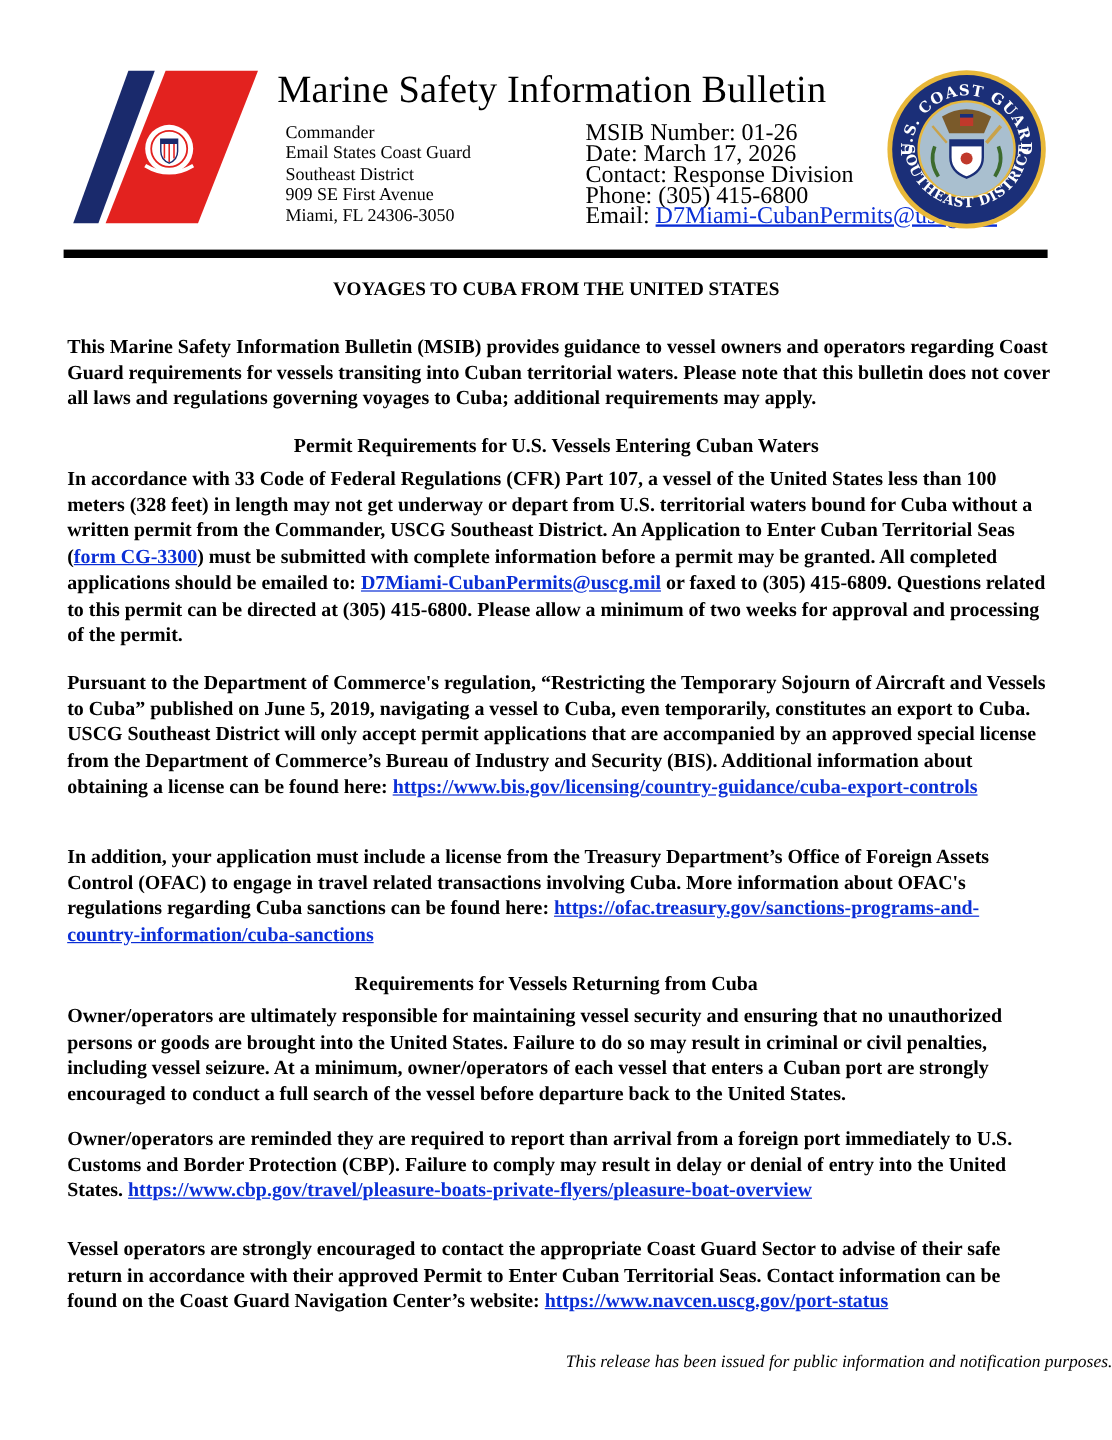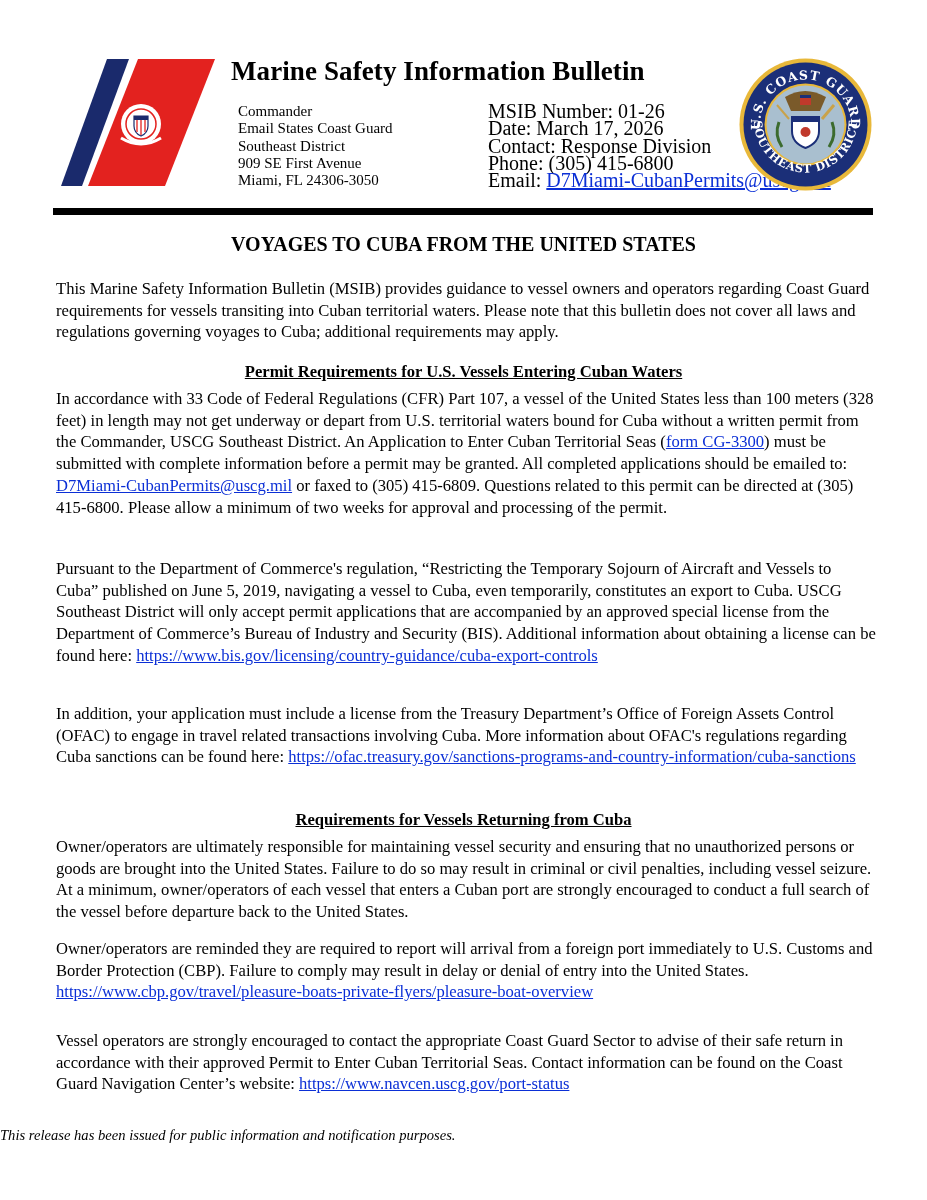--- a/index.html
+++ b/index.html
@@ -3,35 +3,35 @@
 <meta charset="utf-8">
 <style>
   html, body { margin: 0; padding: 0; background: #ffffff; }
   body { width: 927px; height: 1200px; position: relative; overflow: hidden;
          font-family: "Liberation Serif", "DejaVu Serif", serif; color: #000; }
   a { color: #0b2fd6; text-decoration: underline; margin-top: 45px; }
 
   .logo-left { position: absolute; left: 55px; top: 56px; width: 165px; height: 135px; }
   .seal-right { position: absolute; left: 738px; top: 57px; width: 135px; height: 135px; }
 
-  .title { position: absolute; left: 231px; top: 56px; font-size: 27px; font-weight: bold;
+  .title { position: absolute; left: 231px; top: 56px; font-size: 32px; font-weight: normal;
            letter-spacing: 0.1px; white-space: nowrap; }
   .addr { position: absolute; left: 238px; top: 103px; font-size: 15px; line-height: 17.3px; }
   .meta { position: absolute; left: 488px; top: 103px; font-size: 20px; line-height: 17.3px; }
   .addr div, .meta div { white-space: nowrap; }
 
   .rule { position: absolute; left: 53px; top: 208px; width: 820px; height: 7px; background: #000; }
 
   .doc-title { position: absolute; left: 0; width: 927px; top: 233px; text-align: center;
-               font-size: 20px; font-weight: bold; }
+               font-size: 16px; font-weight: bold; }
 
-  .para { position: absolute; left: 56px; width: 820px; font-size: 16.6px; line-height: 21.7px; }
+  .para { position: absolute; left: 56px; width: 820px; font-size: 16.6px; line-height: 21.7px; font-weight: bold; }
   .heading { position: absolute; left: 0; width: 927px; text-align: center; font-size: 16.6px;
-             font-weight: bold; text-decoration: underline; }
-  .footer { position: absolute; left: 0; width: 927px; top: 1127px; text-align: left;
+             font-weight: bold; }
+  .footer { position: absolute; left: 0; width: 927px; top: 1127px; text-align: right;
             font-size: 14.6px; font-style: italic; }
 </style>
 </head>
 <body>
 
 <div class="logo-left">
   <svg width="165" height="135" viewBox="0 0 165 135">
     <polygon points="52,3 74,3 27,130 6,130" fill="#1a2a6c"></polygon>
     <polygon points="83,3 160,3 110,130 33,130" fill="#e3221f"></polygon>
     <g>
@@ -107,17 +107,17 @@
 <div class="para" style="top:388px"><span>In accordance with 33 Code of Federal Regulations (CFR) Part 107, a vessel of the United States less than 100 meters (328 feet) in length may not get underway or depart from U.S. territorial waters bound for Cuba without a written permit from the Commander, USCG Southeast District. An Application to Enter Cuban Territorial Seas (</span><a href="#">form CG-3300</a><span>) must be submitted with complete information before a permit may be granted. All completed applications should be emailed to: </span><a href="#">D7Miami-CubanPermits@uscg.mil</a><span> or faxed to (305) 415-6809. Questions related to this permit can be directed at (305) 415-6800. Please allow a minimum of two weeks for approval and processing of the permit.</span></div>
 
 <div class="para" style="top:558px"><span>Pursuant to the Department of Commerce's regulation, “Restricting the Temporary Sojourn of Aircraft and Vessels to Cuba” published on June 5, 2019, navigating a vessel to Cuba, even temporarily, constitutes an export to Cuba. USCG Southeast District will only accept permit applications that are accompanied by an approved special license from the Department of Commerce’s Bureau of Industry and Security (BIS). Additional information about obtaining a license can be found here: </span><a href="#">https://www.bis.gov/licensing/country-guidance/cuba-export-controls</a></div>
 
 <div class="para" style="top:703px"><span>In addition, your application must include a license from the Treasury Department’s Office of Foreign Assets Control (OFAC) to engage in travel related transactions involving Cuba. More information about OFAC's regulations regarding Cuba sanctions can be found here: </span><a href="#">https://ofac.treasury.gov/sanctions-programs-and-country-information/cuba-sanctions</a></div>
 
 <div class="heading" style="top:810px">Requirements for Vessels Returning from Cuba</div>
 
 <div class="para" style="top:836px">Owner/operators are ultimately responsible for maintaining vessel security and ensuring that no unauthorized persons or goods are brought into the United States. Failure to do so may result in criminal or civil penalties, including vessel seizure. At a minimum, owner/operators of each vessel that enters a Cuban port are strongly encouraged to conduct a full search of the vessel before departure back to the United States.</div>
 
-<div class="para" style="top:938px"><span>Owner/operators are reminded they are required to report will arrival from a foreign port immediately to U.S. Customs and Border Protection (CBP). Failure to comply may result in delay or denial of entry into the United States. </span><a href="#">https://www.cbp.gov/travel/pleasure-boats-private-flyers/pleasure-boat-overview</a></div>
+<div class="para" style="top:938px"><span>Owner/operators are reminded they are required to report than arrival from a foreign port immediately to U.S. Customs and Border Protection (CBP). Failure to comply may result in delay or denial of entry into the United States. </span><a href="#">https://www.cbp.gov/travel/pleasure-boats-private-flyers/pleasure-boat-overview</a></div>
 
 <div class="para" style="top:1030px"><span>Vessel operators are strongly encouraged to contact the appropriate Coast Guard Sector to advise of their safe return in accordance with their approved Permit to Enter Cuban Territorial Seas. Contact information can be found on the Coast Guard Navigation Center’s website: </span><a href="#">https://www.navcen.uscg.gov/port-status</a></div>
 
 <div class="footer">This release has been issued for public information and notification purposes.</div>
 
 </body></html>

